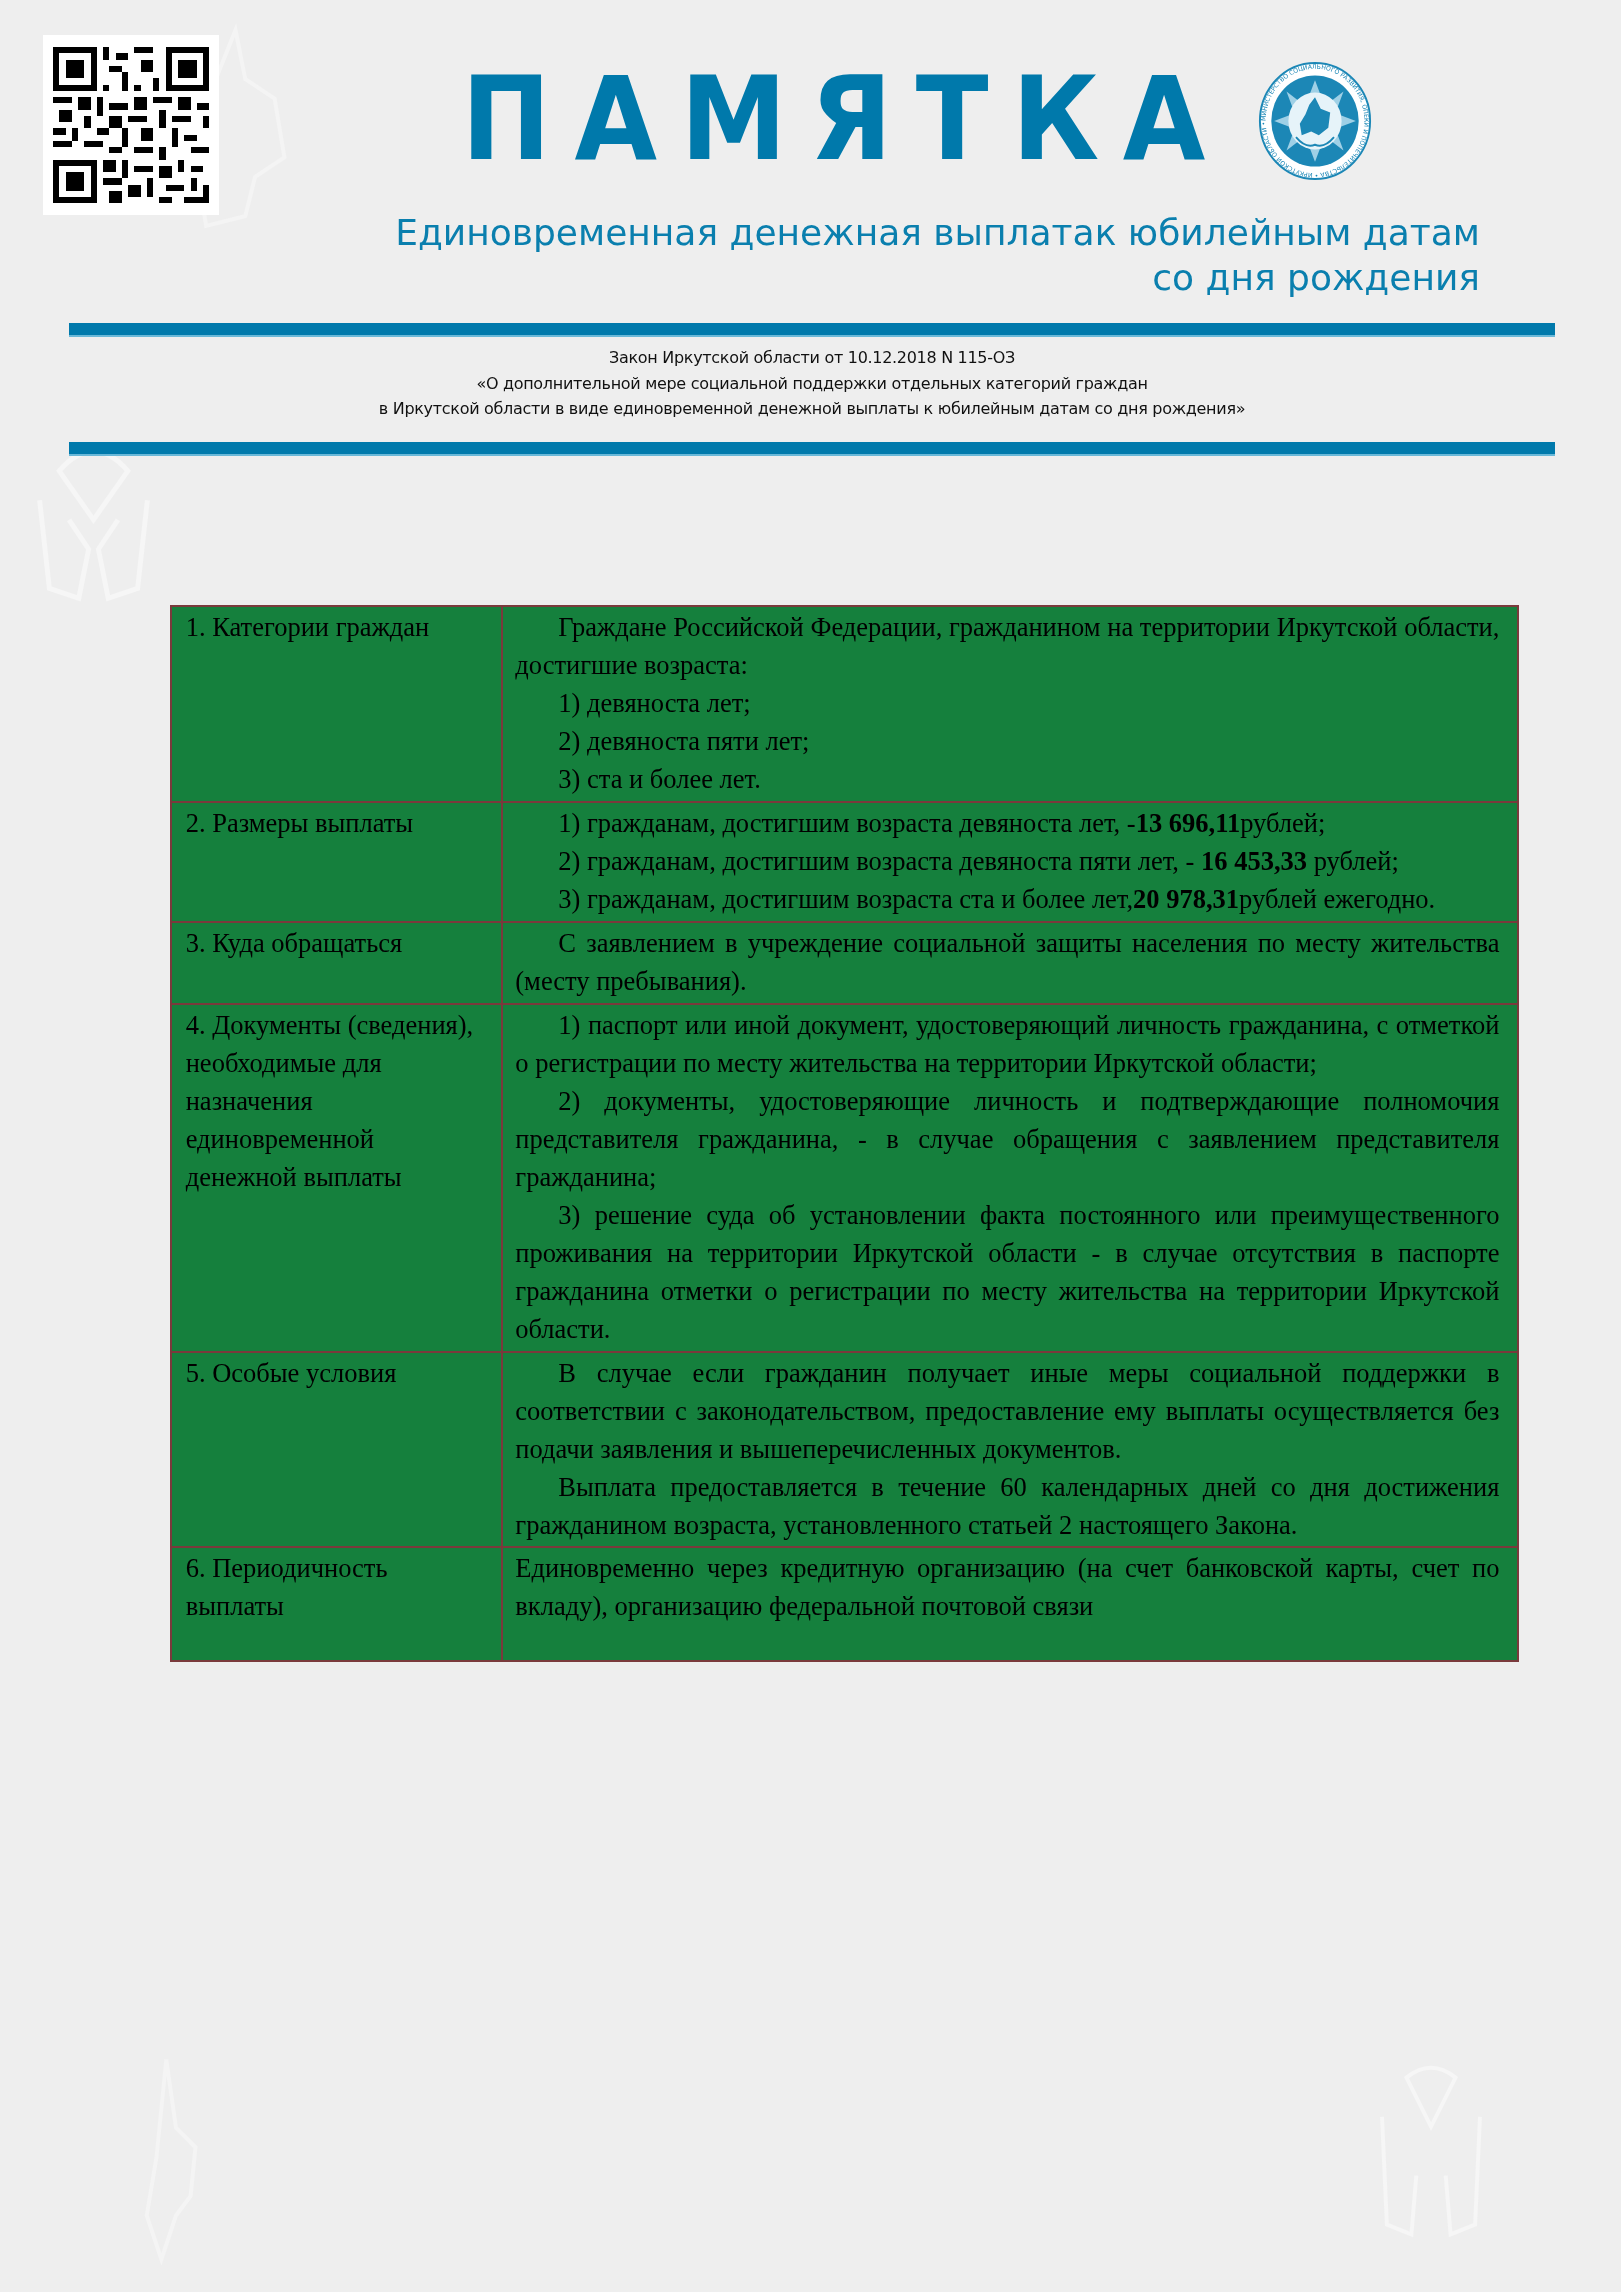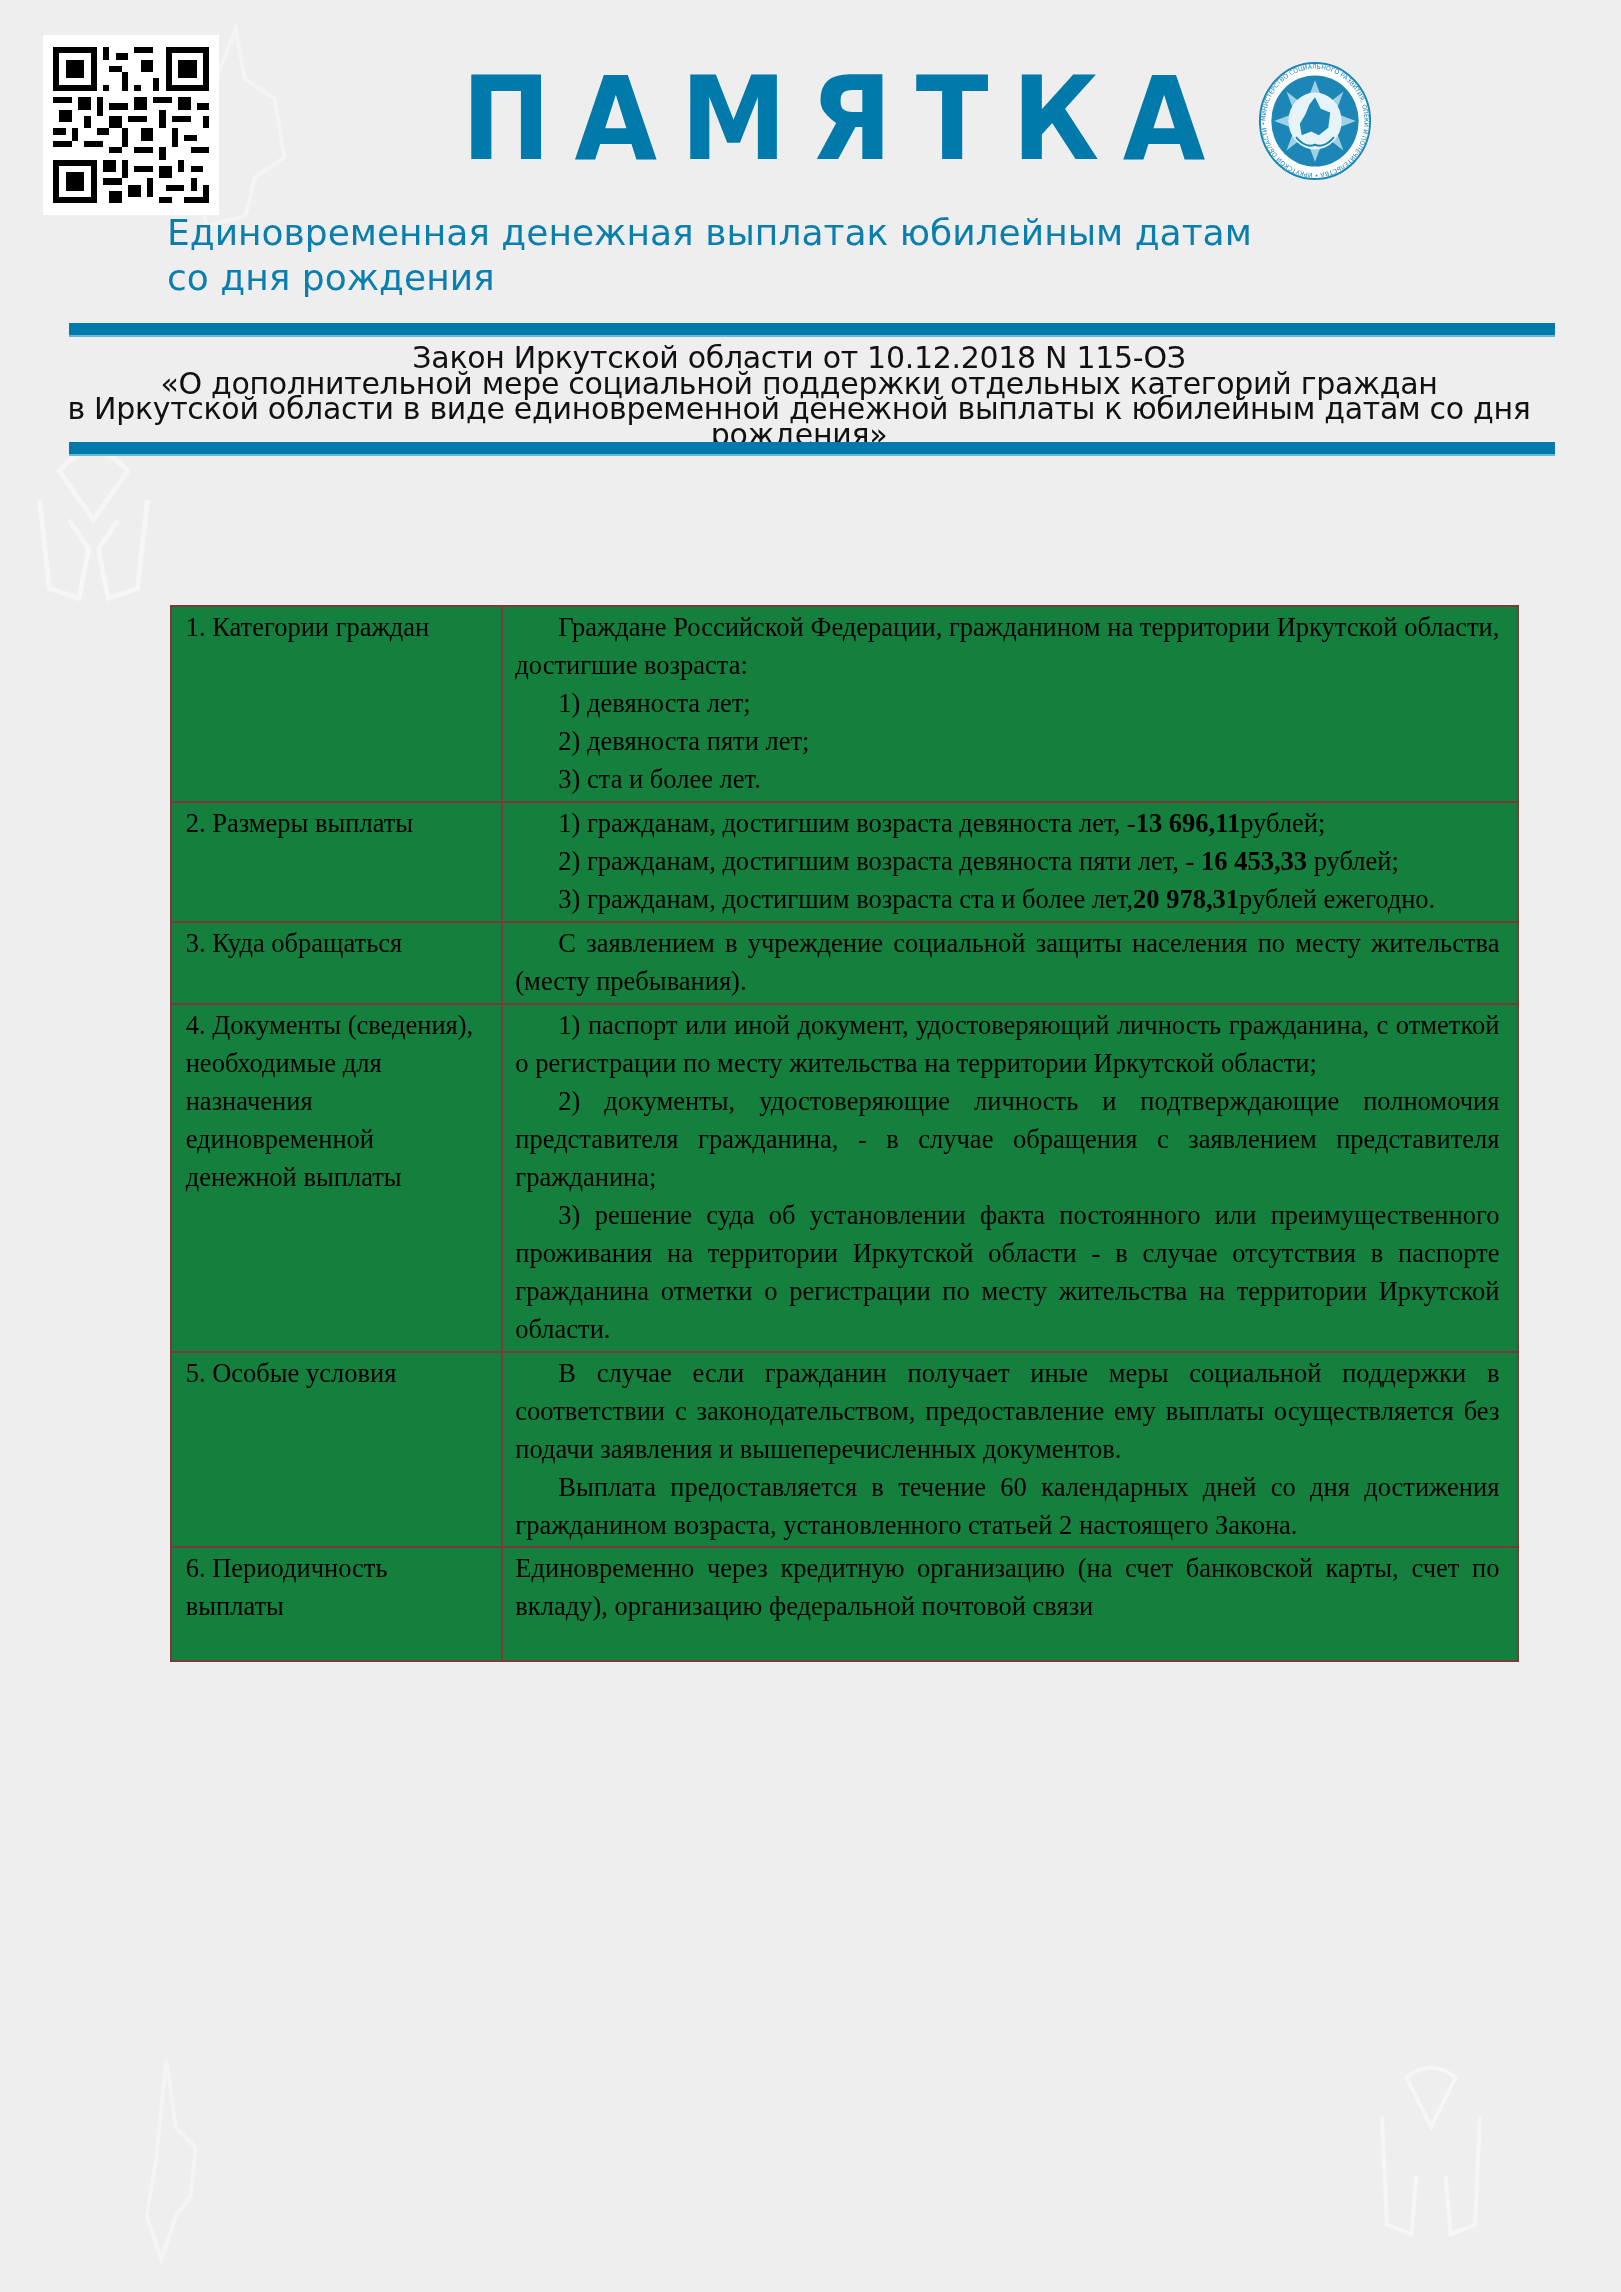--- a/index.html
+++ b/index.html
@@ -18,30 +18,30 @@
   }
   .qr svg { width: 100%; height: 100%; display: block; }
   .title {
     position: absolute; left: 431px; top: 61px; width: 765px; text-align: center;
     font-family: "DejaVu Sans", sans-serif; font-weight: bold; font-size: 116px;
     letter-spacing: 25.5px; color: #0079ab; line-height: 1;
     transform: scaleX(0.92); transform-origin: center;
   }
   .emblem { position: absolute; left: 1258px; top: 61px; width: 114px; height: 120px; }
   .subtitle {
-    position: absolute; left: 167px; top: 210px; width: 1313px; text-align: left;
+    position: absolute; left: 167px; top: 210px; width: 1313px; text-align: right;
     font-family: "DejaVu Sans", sans-serif; font-size: 36px; color: #0a7fae; line-height: 45px;
     letter-spacing: 0px;
   }
   .rule { position: absolute; left: 69px; width: 1486px; height: 11.8px; background: #0079ab; border-bottom: 2px solid #69b8d8; }
   .rule.top { top: 323px; }
   .rule.bottom { top: 442px; }
   .law {
-    position: absolute; left: 46px; top: 345px; width: 1506px; text-align: center;
-    font-family: "DejaVu Sans", sans-serif; font-size: 30px; line-height: 25.5px; color: #111;
+    position: absolute; left: 59px; top: 345px; width: 1506px; text-align: center;
+    font-family: "DejaVu Sans", sans-serif; font-size: 16px; line-height: 25.5px; color: #111;
     letter-spacing: -0.3px;
   }
   table.info {
     position: absolute; left: 170px; top: 605px; width: 1349px;
     border-collapse: collapse; background: #15803d;
     font-family: "Liberation Serif", serif; font-size: 26.5px; line-height: 38px; color: #000;
   }
   table.info td {
     border: 2px solid #7a3a3c; vertical-align: top; padding: 1px 11.8px 2.9px 11.8px;
   }

